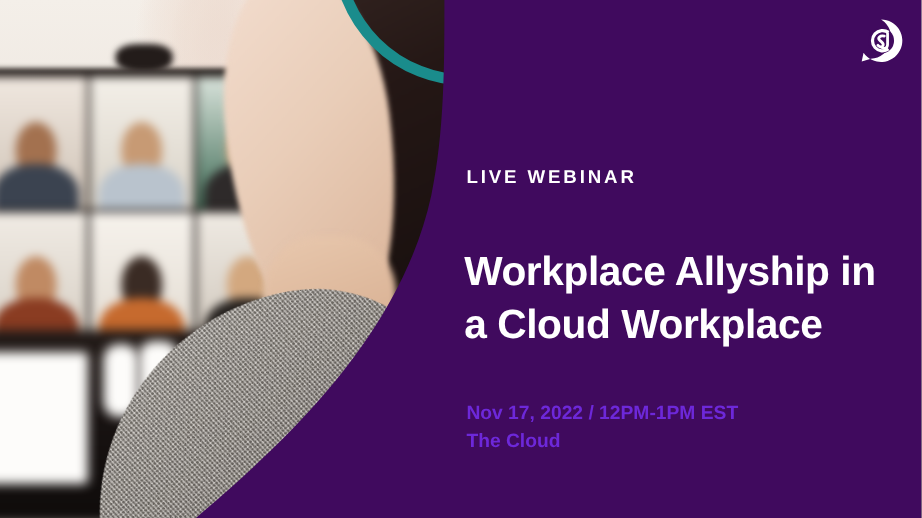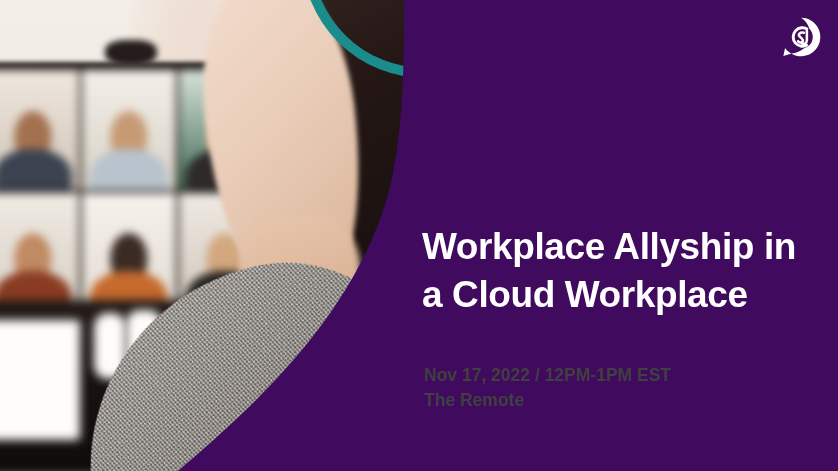--- a/index.html
+++ b/index.html
@@ -195,21 +195,21 @@
     letter-spacing: -0.4px;
     color: #ffffff;
   }
   .headline .l2 { display: block; }
   .details {
     position: absolute;
     top: 363px; left: 0;
     font-size: 17.5px;
     font-weight: bold;
     line-height: 1.45;
-    color: #404040;
+    color: #6d28d9;
     white-space: nowrap;
   }
   .details .loc { display: block; }
 
   
   .logo {
     position: absolute;
     right: 16px;
     top: 16px;
     width: 42px;
@@ -263,29 +263,30 @@
 
   <svg class="ring" width="838" height="471" viewBox="0 0 838 471" aria-hidden="true">
     <circle id="ringCircle" cx="425" cy="-45" r="118" fill="none" stroke="#1A8C8C" stroke-width="10"></circle>
   </svg>
 
   <svg class="panel" width="838" height="471" viewBox="0 0 838 471" aria-hidden="true">
     <path id="panelPath" d="M838,0 L404,0 C404,60 404,120 392,178 C376,252 330,326 258,398 C228,428 200,452 178,471 L838,471 Z" fill="#400A5E"></path>
   </svg>
 
   <div class="content">
+    <div class="eyebrow">LIVE WEBINAR</div>
 
     <h1 class="headline">
       <span class="l1">Workplace Allyship in</span>
       <span class="l2">a Cloud Workplace</span>
     </h1>
 
     <div class="details">
       <span class="dt">Nov 17, 2022 / 12PM-1PM EST</span>
-      <span class="loc">The Remote</span>
+      <span class="loc">The Cloud</span>
     </div>
   </div>
 
   <svg class="logo" viewBox="0 0 100 100" role="img">
     <title>SJ circular monogram logo</title>
 
     <path d="M50 4
              A46 46 0 1 1 12 76
              L8 95 L28 89
              A46 46 0 0 0 50 4 Z" fill="#FFFFFF"></path>

